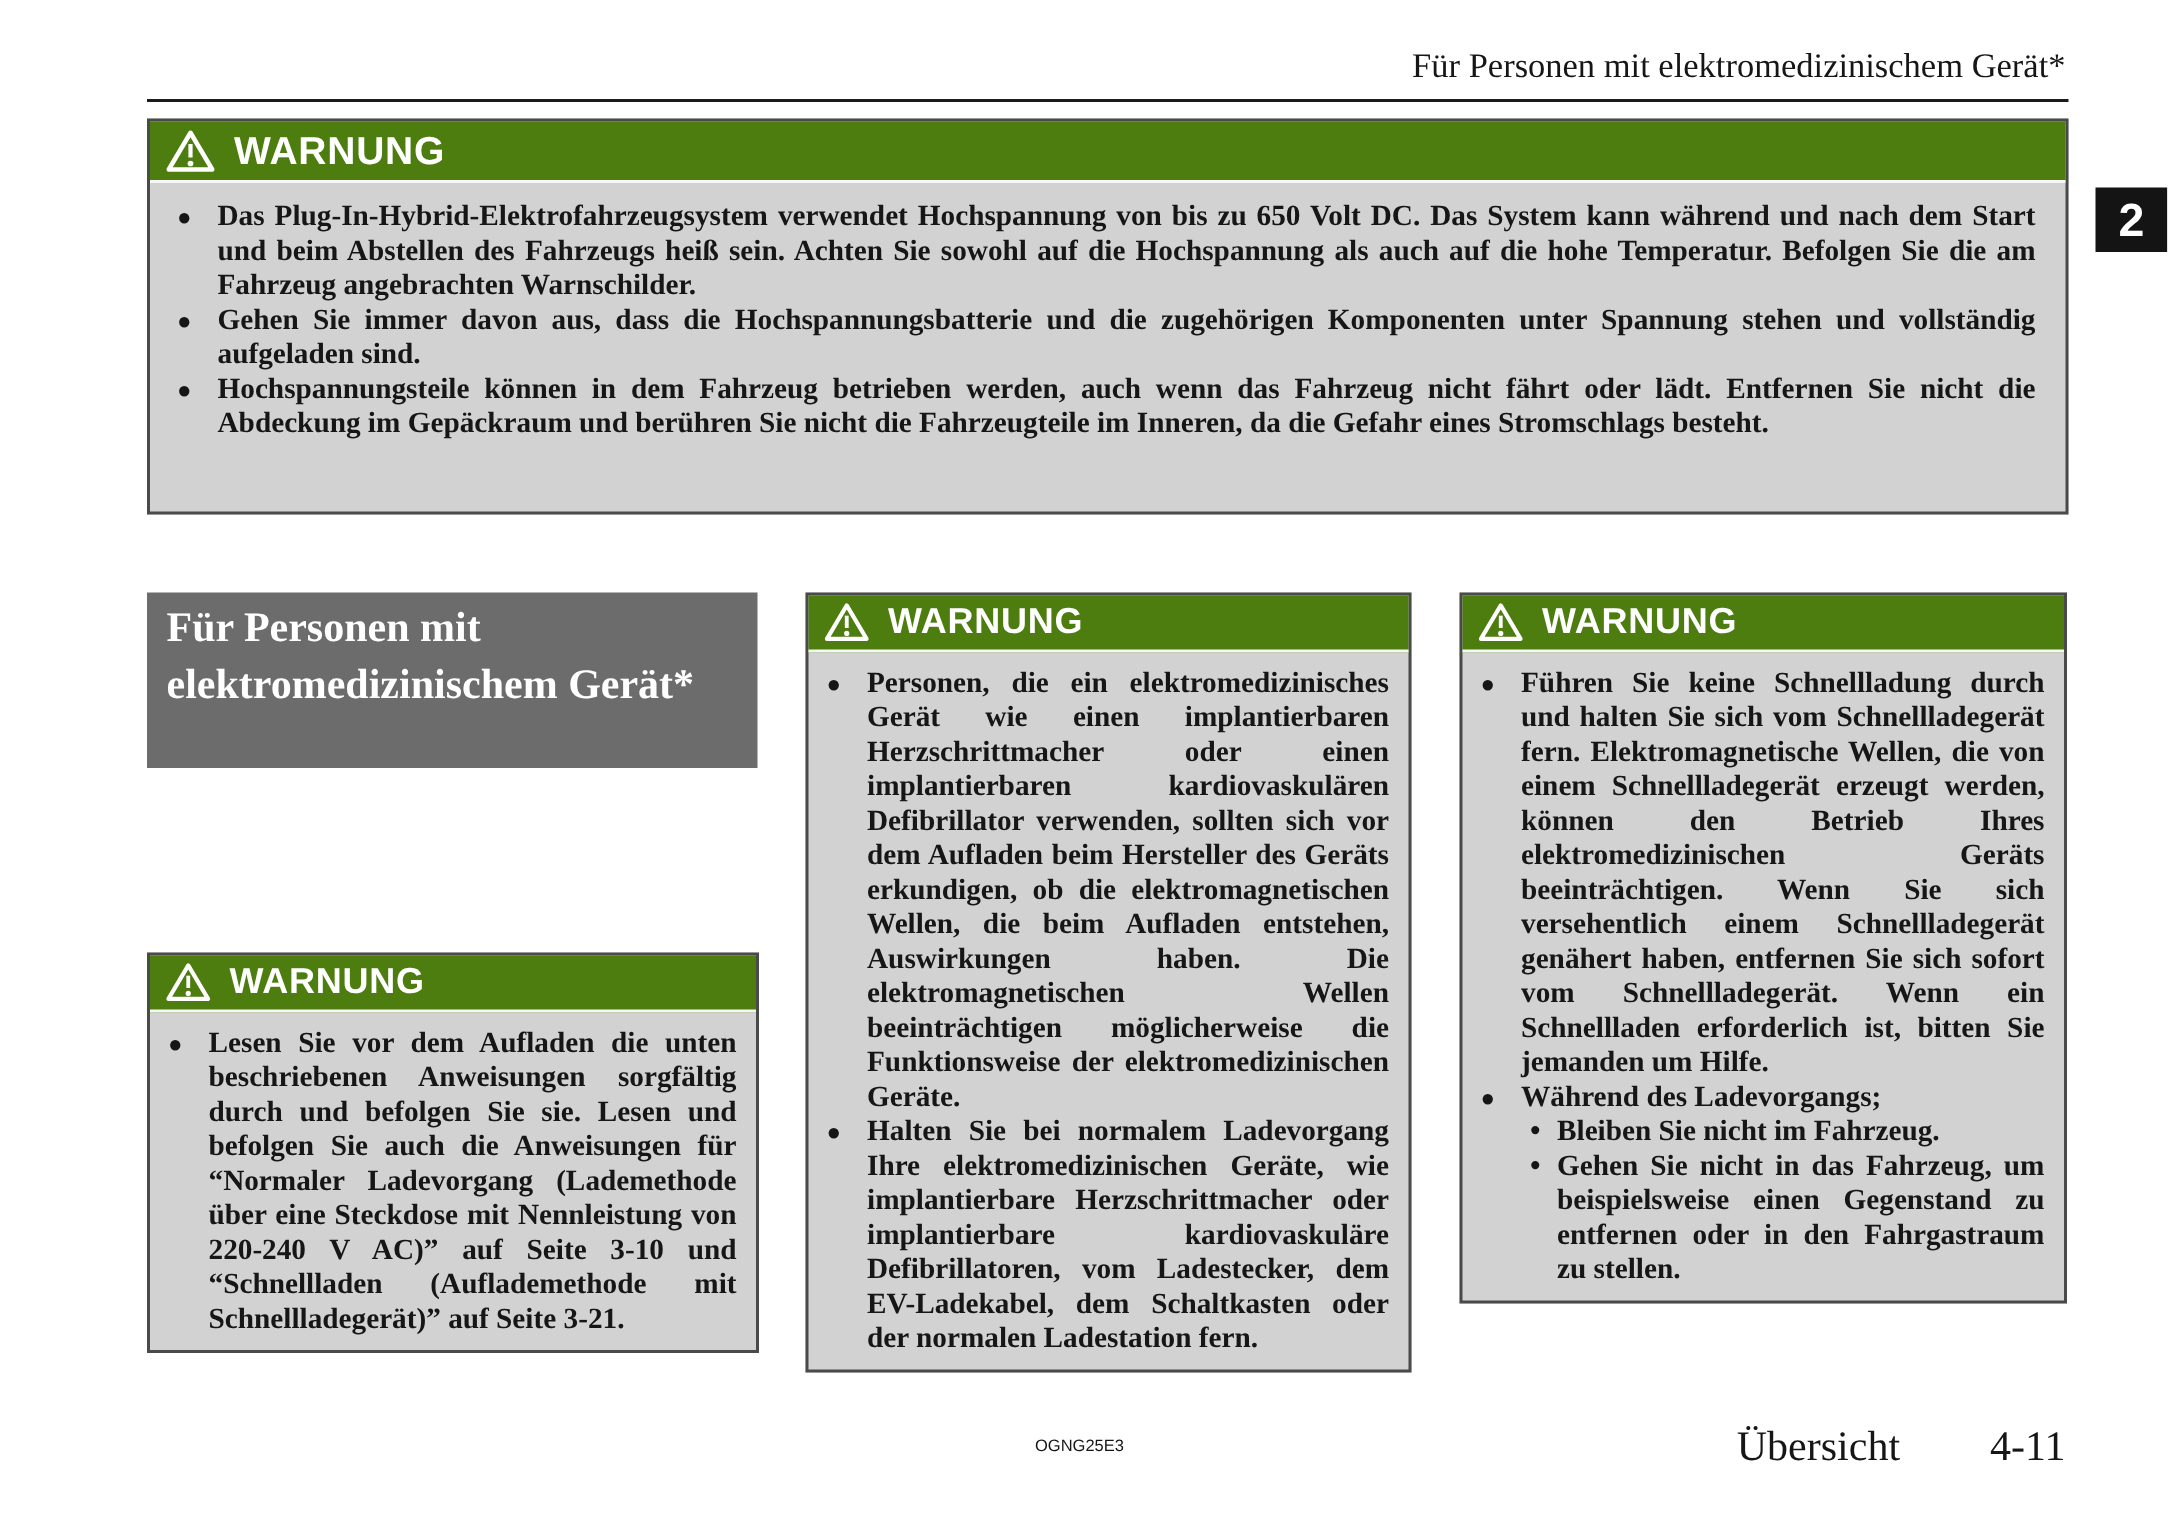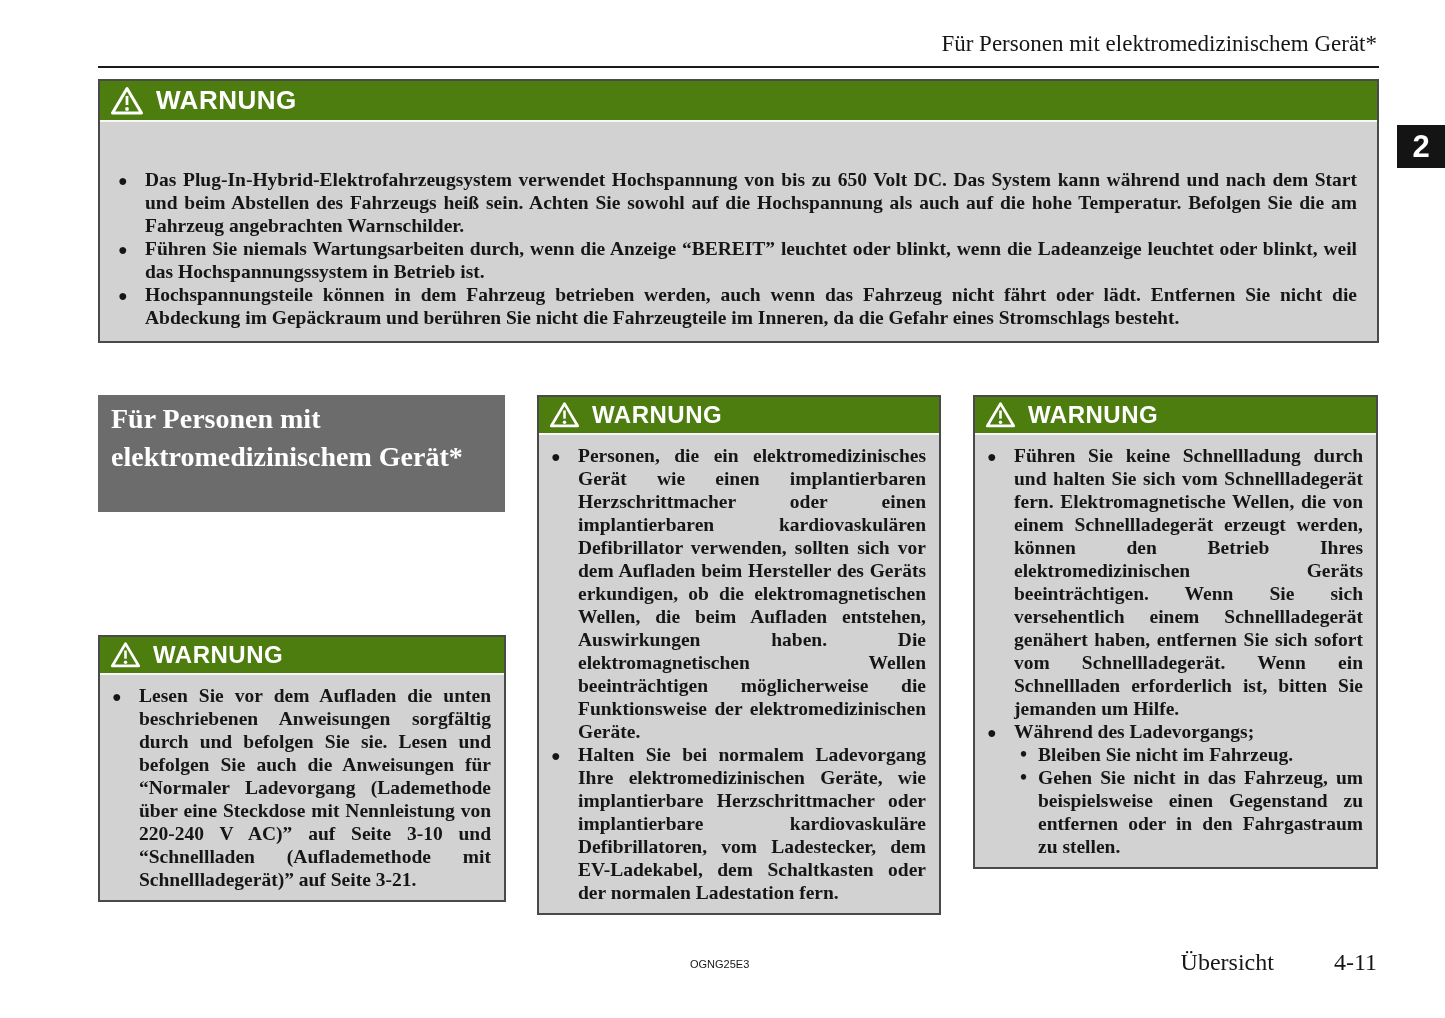--- a/index.html
+++ b/index.html
@@ -27,21 +27,21 @@
     font-family:"Liberation Sans", sans-serif; font-weight:bold;
     padding:0 10px; border-bottom:2px solid #f7f7f7;
   }
   .wbox-header .wicon { display:flex; align-items:center; }
   .main-warning .wbox-header { height:39px; font-size:26px; letter-spacing:0.5px; }
   .col-warning  .wbox-header { height:36px; font-size:24px; letter-spacing:0.5px; }
 
   .wbox-body {
     font-weight:bold; font-size:19.5px; line-height:23px; text-align:justify;
   }
-  .main-warning .wbox-body { padding:11px 20px 10px 18px;margin-top:35px; }
+  .main-warning .wbox-body { padding:11px 20px 10px 18px; }
   .col-warning  .wbox-body { padding:9px 13px 9px 12px; }
 
   .bullet { position:relative; padding-left:27px; }
   .bullet::before { content:"●"; position:absolute; left:0; top:1px; font-size:16px; }
 
   .sub-bullet { position:relative; margin-left:27px; padding-left:24px; }
   .sub-bullet::before { content:"•"; position:absolute; left:6px; top:0; font-size:20px; }
 
   .main-warning { left:98px; top:79px; width:1281px; min-height:264px; }
   .left-warning { left:98px;  top:635px; width:408px; min-height:266px; }
@@ -57,21 +57,21 @@
   .footnote {
     position:absolute; left:98px; top:531px; width:409px;
     font-size:21.5px; line-height:26.5px; text-align:justify;
   }
 
   
   .footer-code {
     position:absolute; left:690px; top:958px;
     font-family:"Liberation Sans", sans-serif; font-size:11px;
   }
-  .footer-right { position:absolute; right:68px; top:949px; font-size:24px; display:flex;text-align:center; }
+  .footer-right { position:absolute; right:68px; top:949px; font-size:28px; display:flex;text-align:center; }
   .footer-right .footer-section { margin-right:60px; }
 </style>
 </head>
 <body>
 
 <div id="page">
 
   <div class="page-header-title">Für Personen mit elektromedizinischem Gerät*</div>
   <div class="header-rule"></div>
 
@@ -85,21 +85,21 @@
         <svg width="34" height="30" viewBox="0 0 34 30" aria-hidden="true">
           <path d="M17 2.5 L31.5 27 L2.5 27 Z" fill="none" stroke="#ffffff" stroke-width="3" stroke-linejoin="round"></path>
           <rect x="15.6" y="10" width="2.8" height="9" fill="#ffffff"></rect>
           <circle cx="17" cy="23" r="1.9" fill="#ffffff"></circle>
         </svg>
       </span>
       <span>WARNUNG</span>
     </div>
     <div class="wbox-body">
       <p class="bullet">Das Plug-In-Hybrid-Elektrofahrzeugsystem verwendet Hochspannung von bis zu 650 Volt DC. Das System kann während und nach dem Start und beim Abstellen des Fahrzeugs heiß sein. Achten Sie sowohl auf die Hochspannung als auch auf die hohe Temperatur. Befolgen Sie die am Fahrzeug angebrachten Warnschilder.</p>
-      <p class="bullet">Führen Sie niemals Wartungsarbeiten durch, wenn die Anzeige “BEREIT” leuchtet oder blinkt, wenn die Ladeanzeige leuchtet oder blinkt, weil das Hochspannungssystem in Betrieb ist.</p>
+      <p class="bullet">Gehen Sie immer davon aus, dass die Hochspannungsbatterie und die zugehörigen Komponenten unter Spannung stehen und vollständig aufgeladen sind.</p>
       <p class="bullet">Hochspannungsteile können in dem Fahrzeug betrieben werden, auch wenn das Fahrzeug nicht fährt oder lädt. Entfernen Sie nicht die Abdeckung im Gepäckraum und berühren Sie nicht die Fahrzeugteile im Inneren, da die Gefahr eines Stromschlags besteht.</p>
     </div>
   </div>
 
   <div class="section-heading">Für Personen mit elektromedizinischem Gerät*</div>
 
 
   <div class="wbox col-warning left-warning">
     <div class="wbox-header">
       <span class="wicon">

